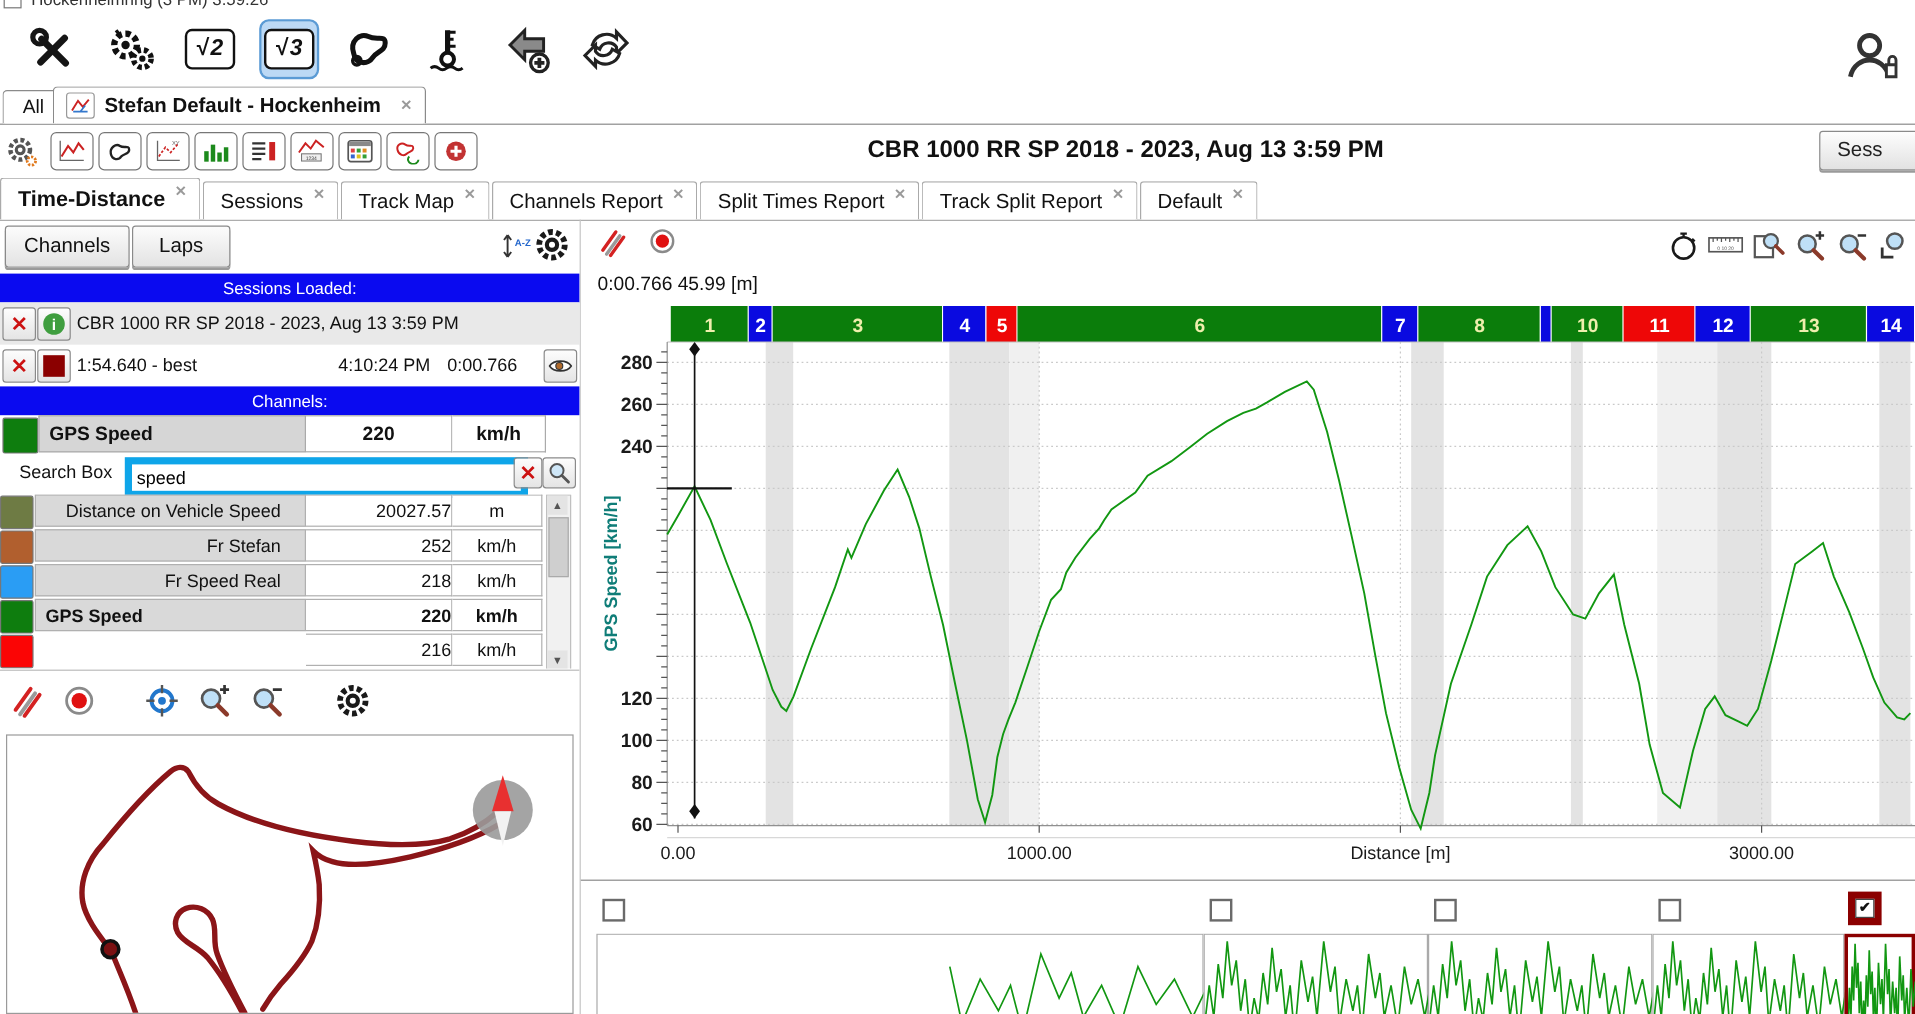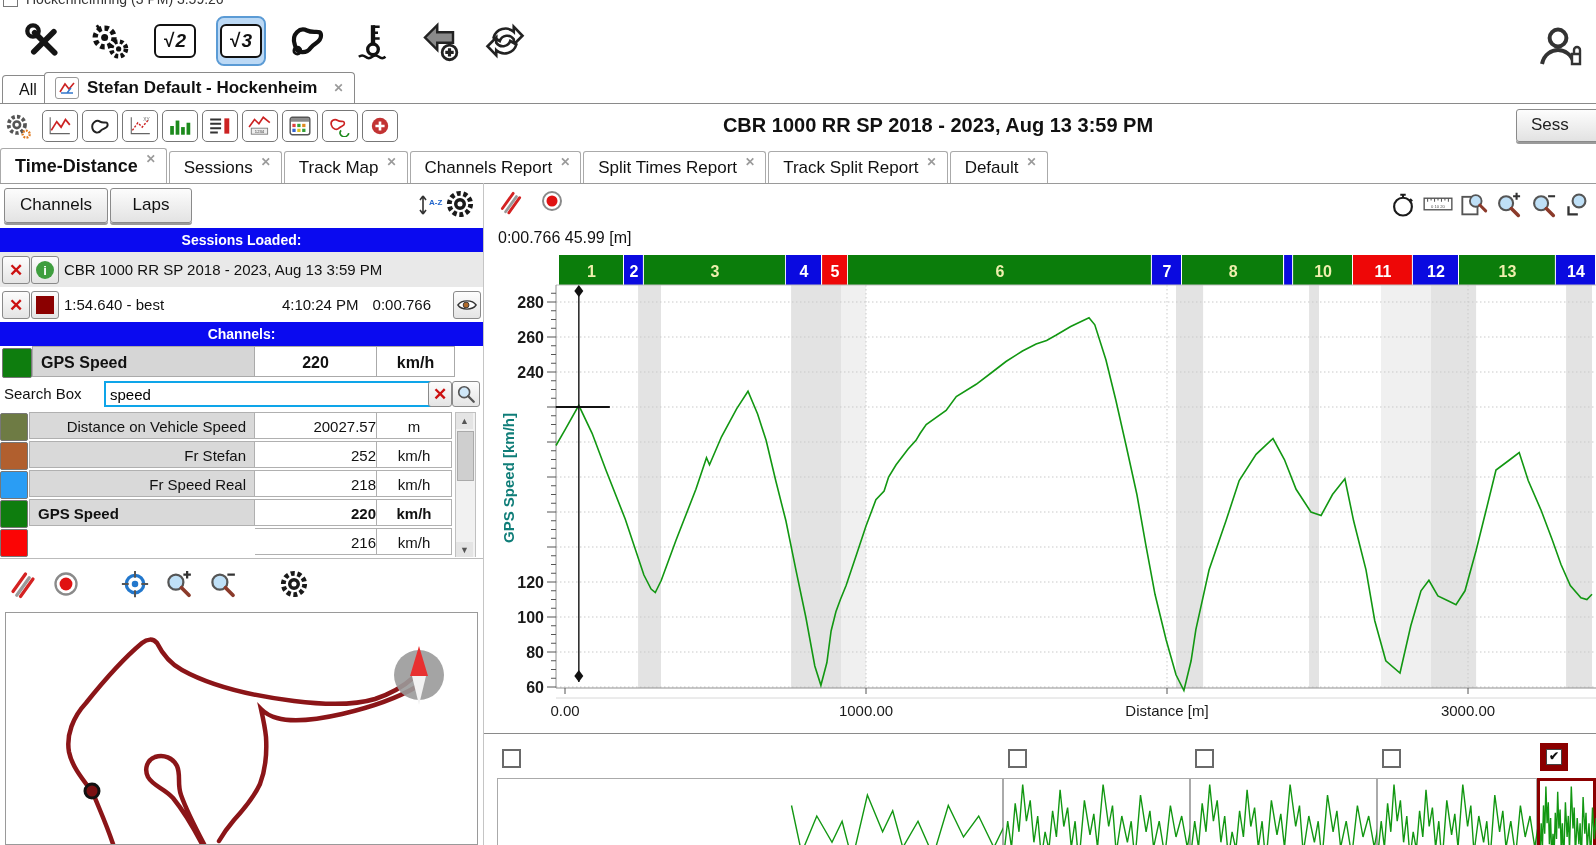--- a/index.html
+++ b/index.html
@@ -36,49 +36,49 @@
   .dtab{height:31px;background:#fff;border:1px solid #aaa;border-bottom:none;border-radius:3px 3px 0 0;display:flex;align-items:center;padding:0 10px 0 14px;margin-right:2px;font-size:17px;color:#111;}
   .dtab .closeX{align-self:flex-start;margin-top:3px;}
   .dtab.active{font-weight:bold;font-size:18px;height:34px;}
   
   #leftPanel{left:0;top:183px;width:483px;height:662px;border-right:1px solid #c5c5c5;overflow:hidden;}
   .gbtn{background:linear-gradient(#fcfcfc,#e3e3e3);border:1px solid #8a8a8a;border-radius:3px;box-shadow:0 2px 0 #9a9a9a;text-align:center;color:#111;}
   #btnChannels{left:4px;top:5px;width:102px;height:33px;font-size:17px;line-height:31px;}
   #btnLaps{left:110px;top:5px;width:80px;height:33px;font-size:17px;line-height:31px;}
   #sortAZ{left:418px;top:8px;}
   #chanGear{left:444px;top:5px;}
-  .blueHdr{left:0;width:483px;height:24px;background:#0a0af0;color:#fff;font-size:14px;font-weight:bold;text-align:center;line-height:24px;}
+  .blueHdr{left:0;width:483px;height:24px;background:#0a0af0;color:#fff;font-size:14px;font-weight:normal;text-align:center;line-height:24px;}
   #sessionsHdr{top:45px;}
   #channelsHdr{top:139px;}
   #sessionRow{top:69px;left:0;width:483px;height:35px;background:#e9e9e9;border-bottom:1px solid #cfcfcf;}
   #lapRow{top:104px;left:0;width:483px;height:35px;background:#fff;}
   .sqbtn{position:absolute;top:4px;width:26px;height:26px;background:linear-gradient(#fdfdfd,#e4e4e4);border:1px solid #8a8a8a;border-radius:3px;display:flex;align-items:center;justify-content:center;}
   .redX{color:#cc1111;font-weight:bold;font-size:17px;line-height:1;}
   .rowtext{position:absolute;left:64px;top:0;height:35px;line-height:35px;font-size:15px;}
   #lapRight{position:absolute;right:52px;top:0;height:35px;line-height:35px;font-size:15px;}
   #lapRight span{margin-left:14px;}
   #eyeBtn{left:453px;}
   
   #gpsRow{top:163px;left:0;width:483px;height:33px;}
   #gpsRow .sw{position:absolute;left:2px;top:2px;width:28px;height:28px;border:1px solid #777;border-radius:2px;}
   .cellName{position:absolute;left:32px;top:0;width:223px;height:31px;background:#d6d6d6;border:1px solid #aaa;font-size:16px;line-height:31px;padding-left:8px;box-sizing:border-box;}
   .cellVal{position:absolute;left:255px;top:0;width:122px;height:31px;background:#fff;border:1px solid #aaa;border-left:none;font-size:16px;line-height:31px;text-align:center;box-sizing:border-box;}
   .cellUnit{position:absolute;left:377px;top:0;width:78px;height:31px;background:#fff;border:1px solid #aaa;border-left:none;font-size:16px;line-height:31px;text-align:center;box-sizing:border-box;}
   .boldc{font-weight:bold;}
   
   #searchRow{top:196px;left:0;width:483px;height:33px;}
-  #searchLabel{position:absolute;left:4px;top:0;line-height:30px;font-size:15px;}
-  #searchInput{position:absolute;left:104px;top:2px;width:316px;height:22px;border:2px solid #0ea5e9;font-size:15px;padding:0 4px;font-family:"Liberation Sans",sans-serif;}
+  #searchLabel{position:absolute;left:16px;top:0;line-height:30px;font-size:15px;}
+  #searchInput{position:absolute;left:104px;top:2px;width:316px;height:22px;border:6px solid #0ea5e9;font-size:15px;padding:0 4px;font-family:"Liberation Sans",sans-serif;}
   #searchClear{left:428px;top:2px;width:22px;height:24px;}
   #searchBtn{left:452px;top:2px;width:26px;height:24px;}
   
   #channelTable{top:229px;left:0;width:483px;height:145px;overflow:hidden;}
   .chrow{position:absolute;left:0;width:452px;height:29px;}
   .chrow .sw{position:absolute;left:0;top:1px;width:26px;height:26px;border:1px solid #777;border-radius:2px;}
-  .chrow .nm{position:absolute;left:29px;top:0;width:226px;height:27px;background:#d9d9d9;border:1px solid #b0b0b0;font-size:15px;line-height:27px;text-align:right;padding-right:8px;box-sizing:border-box;}
+  .chrow .nm{position:absolute;left:29px;top:0;width:226px;height:27px;background:#d9d9d9;border:1px solid #b0b0b0;font-size:15px;line-height:27px;text-align:right;padding-right:20px;box-sizing:border-box;}
   .chrow .vl{position:absolute;left:255px;top:0;width:122px;height:27px;background:#fff;border:1px solid #b0b0b0;border-left:none;font-size:15px;line-height:27px;text-align:right;box-sizing:border-box;}
   .chrow .un{position:absolute;left:377px;top:0;width:75px;height:27px;background:#fff;border:1px solid #b0b0b0;border-left:none;font-size:15px;line-height:27px;text-align:center;box-sizing:border-box;}
   .chrow.bold .nm{text-align:left;padding-left:8px;font-weight:bold;}
   .chrow.bold .vl,.chrow.bold .un{font-weight:bold;}
   #vscroll{position:absolute;left:455px;top:0;width:19px;height:145px;background:#f1f1f1;border:1px solid #c0c0c0;}
   #vscroll .arrow{position:absolute;left:0;width:17px;height:16px;background:#e4e4e4;color:#555;font-size:9px;text-align:center;line-height:16px;}
   #vscroll .thumb{position:absolute;left:1px;top:18px;width:15px;height:48px;background:#cfcfcf;border:1px solid #aaa;}
   #tblDivider{top:375px;left:0;width:483px;height:1px;background:#bbb;}
   
   #miniToolbar{top:382px;left:0;width:483px;height:42px;display:flex;align-items:center;gap:14px;padding-left:8px;box-sizing:border-box;}

